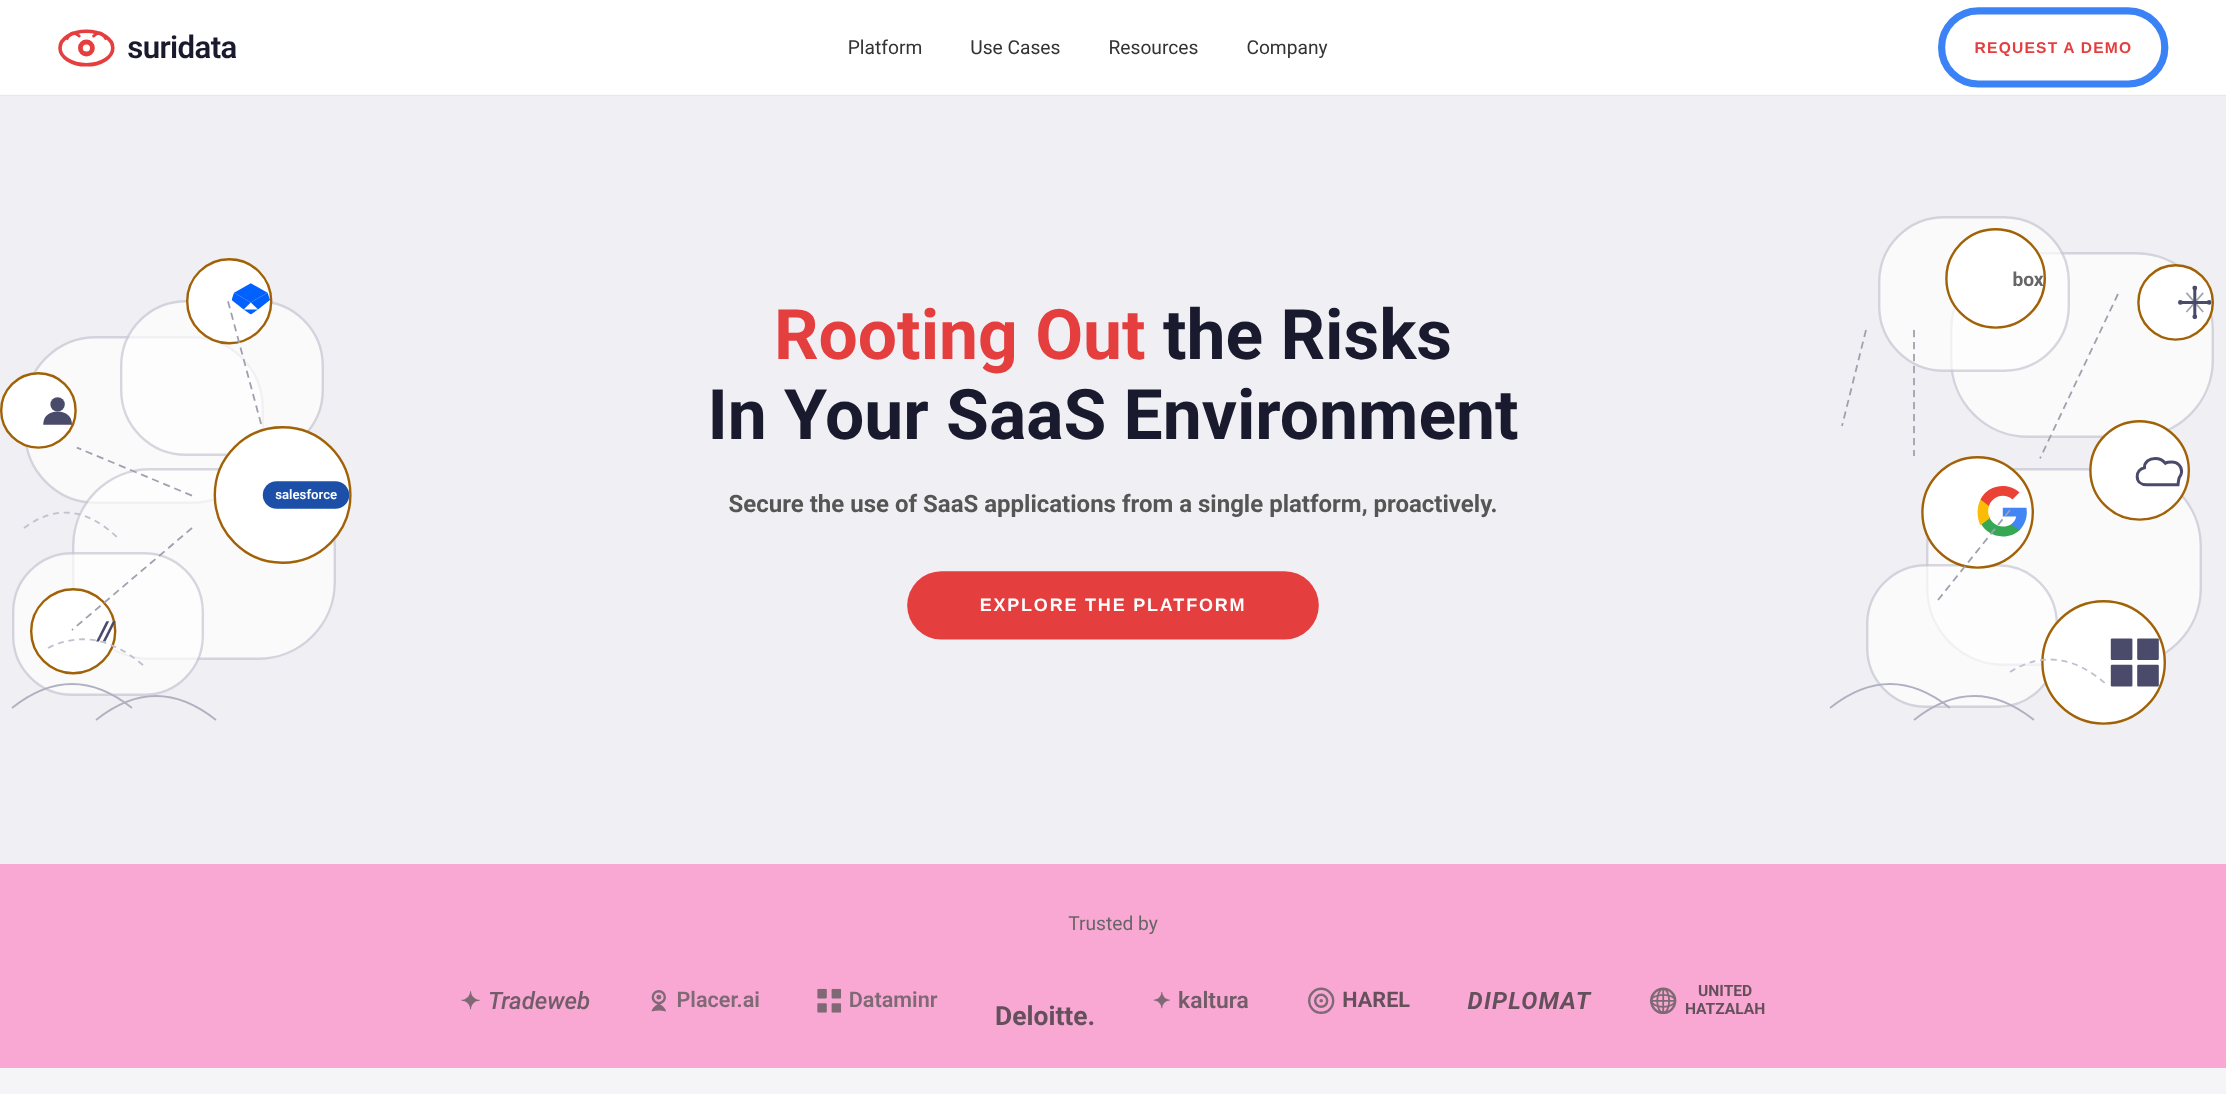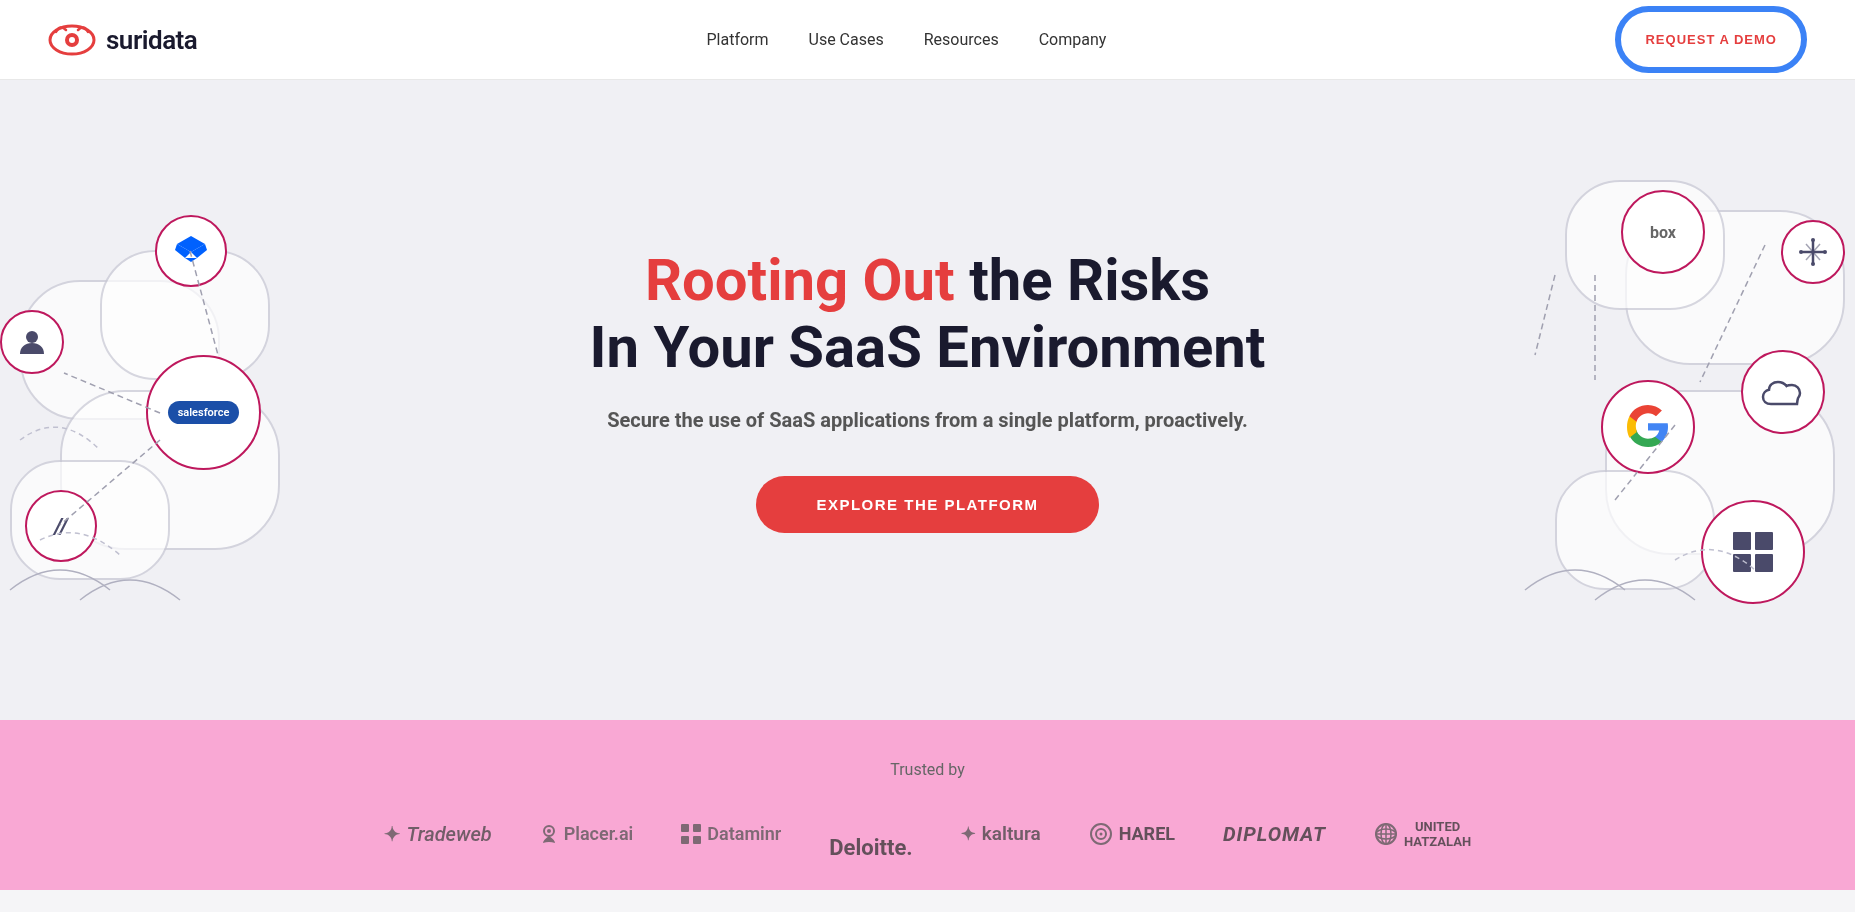--- a/index.html
+++ b/index.html
@@ -118,24 +118,24 @@
       transform: translateY(-50%);
       width: 340px;
       height: 480px;
     }
 
     
     .node-circle {
       position: absolute;
       border-radius: 50%;
       background: #fff;
-      border: 2px solid #be185d;
-      display: flex;
-      align-items: center;
-      justify-content: center;
+      border: 2px solid #a16207;
+      display: flex;
+      align-items: center;
+      justify-content: flex-end;
       color: #4a4a6a;
       font-weight: 700;
     }
     
     .cloud-blob {
       position: absolute;
       background: #fff;
       border: 2px solid #c8c8d4;
       border-radius: 50%;
     }
@@ -234,21 +234,21 @@
       </span>
     </div>
 
     <div class="node-circle" style="position:absolute; left:0px; top:150px; width:64px; height:64px;">
       <svg width="28" height="28" viewBox="0 0 28 28">
         <circle cx="14" cy="9" r="6" fill="#4a4a6a"></circle>
         <path d="M2 26c0-7 5-11 12-11s12 4 12 11" fill="#4a4a6a"></path>
       </svg>
     </div>
 
-    <div class="node-circle" style="position:absolute; left:146px; top:195px; width:115px; height:115px;">
+    <div class="node-circle" style="position:absolute; left:178px; top:195px; width:115px; height:115px;">
       <div style="background:#1b4fa8; color:white; padding:5px 10px; border-radius:14px; font-size:11px; font-weight:600;">salesforce</div>
     </div>
 
     <div class="node-circle" style="position:absolute; left:25px; top:330px; width:72px; height:72px;">
       <span style="font-size:22px; font-weight:700; color:#4a4a6a; font-style:italic;">//</span>
     </div>
 
     <svg style="position:absolute;top:0;left:0;width:100%;height:100%;overflow:visible;">
       <line x1="190" y1="91" x2="218" y2="195" stroke="#a0a0b0" stroke-width="1.5" stroke-dasharray="6,4"></line>
       <line x1="160" y1="253" x2="64" y2="213" stroke="#a0a0b0" stroke-width="1.5" stroke-dasharray="6,4"></line>

